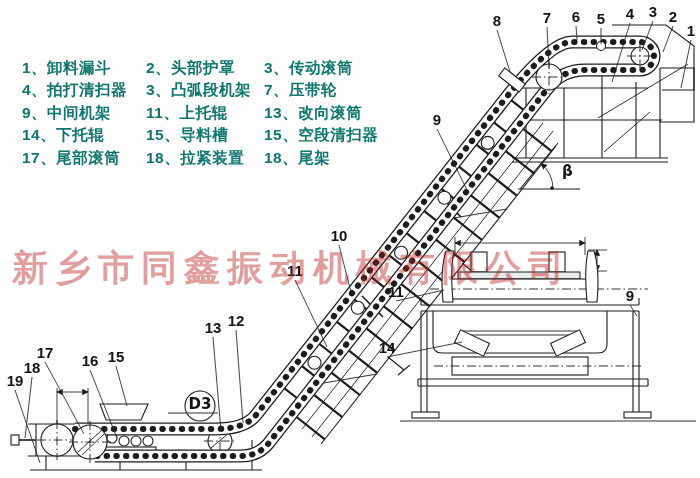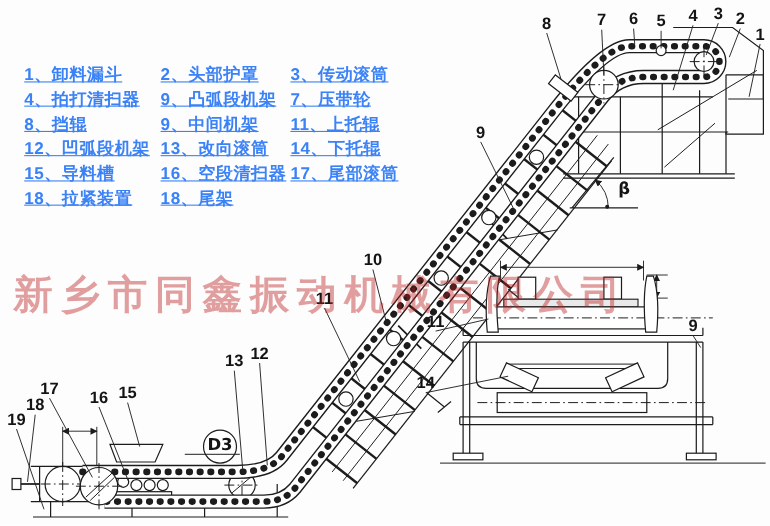--- a/index.html
+++ b/index.html
@@ -1,22 +1,22 @@
 <!DOCTYPE html>
 <html><head>
 <meta charset="utf-8">
 <style>
   html,body{margin:0;padding:0;background:#fff;}
   .stage{position:relative;width:700px;height:478px;background:#fdfdfd;overflow:hidden;
          font-family:"Liberation Sans","DejaVu Sans",sans-serif;}
   .legend{position:absolute;left:22px;top:57px;width:392px;
           display:grid;grid-template-columns:124px 118px 150px;
           grid-auto-rows:22.5px;align-items:center;
-          font-size:15.5px;font-weight:700;color:#3b82f6;letter-spacing:0.5px;
-          white-space:nowrap;z-index:3;text-decoration:underline;}
+          font-size:15.5px;font-weight:700;color:#0f766e;letter-spacing:0.5px;
+          white-space:nowrap;z-index:3;}
   .watermark{position:absolute;left:12px;top:244px;z-index:4;
           font-size:36px;font-weight:700;letter-spacing:7px;color:#b91c1c;
           opacity:0.42;white-space:nowrap;pointer-events:none;}
   svg.draw{position:absolute;left:0;top:0;z-index:2;}
   .ln{stroke:#1c1c1c;fill:none;stroke-width:1.1px;}
   .thin{stroke-width:0.9px;}
   .thk{stroke-width:1.6px;}
   .dd{stroke-dasharray:9 3 1.5 3;stroke-width:0.9px;}
   .bandK{stroke:#1c1c1c;fill:none;stroke-width:13px;}
   .bandW{stroke:#ffffff;fill:none;stroke-width:10.5px;}
@@ -34,30 +34,28 @@
 
 <div class="stage">
 
   <div class="watermark">新乡市同鑫振动机械有限公司</div>
 
   <div class="legend" id="legend">
       <div>1、卸料漏斗</div>
       <div>2、头部护罩</div>
       <div>3、传动滚筒</div>
       <div>4、拍打清扫器</div>
-      <div>9、凸弧段机架</div>
+      <div>3、凸弧段机架</div>
       <div>7、压带轮</div>
-      <div>8、挡辊</div>
       <div>9、中间机架</div>
       <div>11、上托辊</div>
-      <div>12、凹弧段机架</div>
       <div>13、改向滚筒</div>
       <div>14、下托辊</div>
       <div>15、导料槽</div>
-      <div>16、空段清扫器</div>
+      <div>15、空段清扫器</div>
       <div>17、尾部滚筒</div>
       <div>18、拉紧装置</div>
       <div>18、尾架</div>
     </div>
 
   <svg class="draw" width="700" height="478" viewBox="0 0 700 478">
     <defs>
       <marker id="ah" viewBox="0 0 10 10" refX="9" refY="5" markerWidth="7.5" markerHeight="7.5" orient="auto-start-reverse">
           <path d="M0,0 L10,5 L0,10 z" fill="#1c1c1c"></path>
         </marker>

